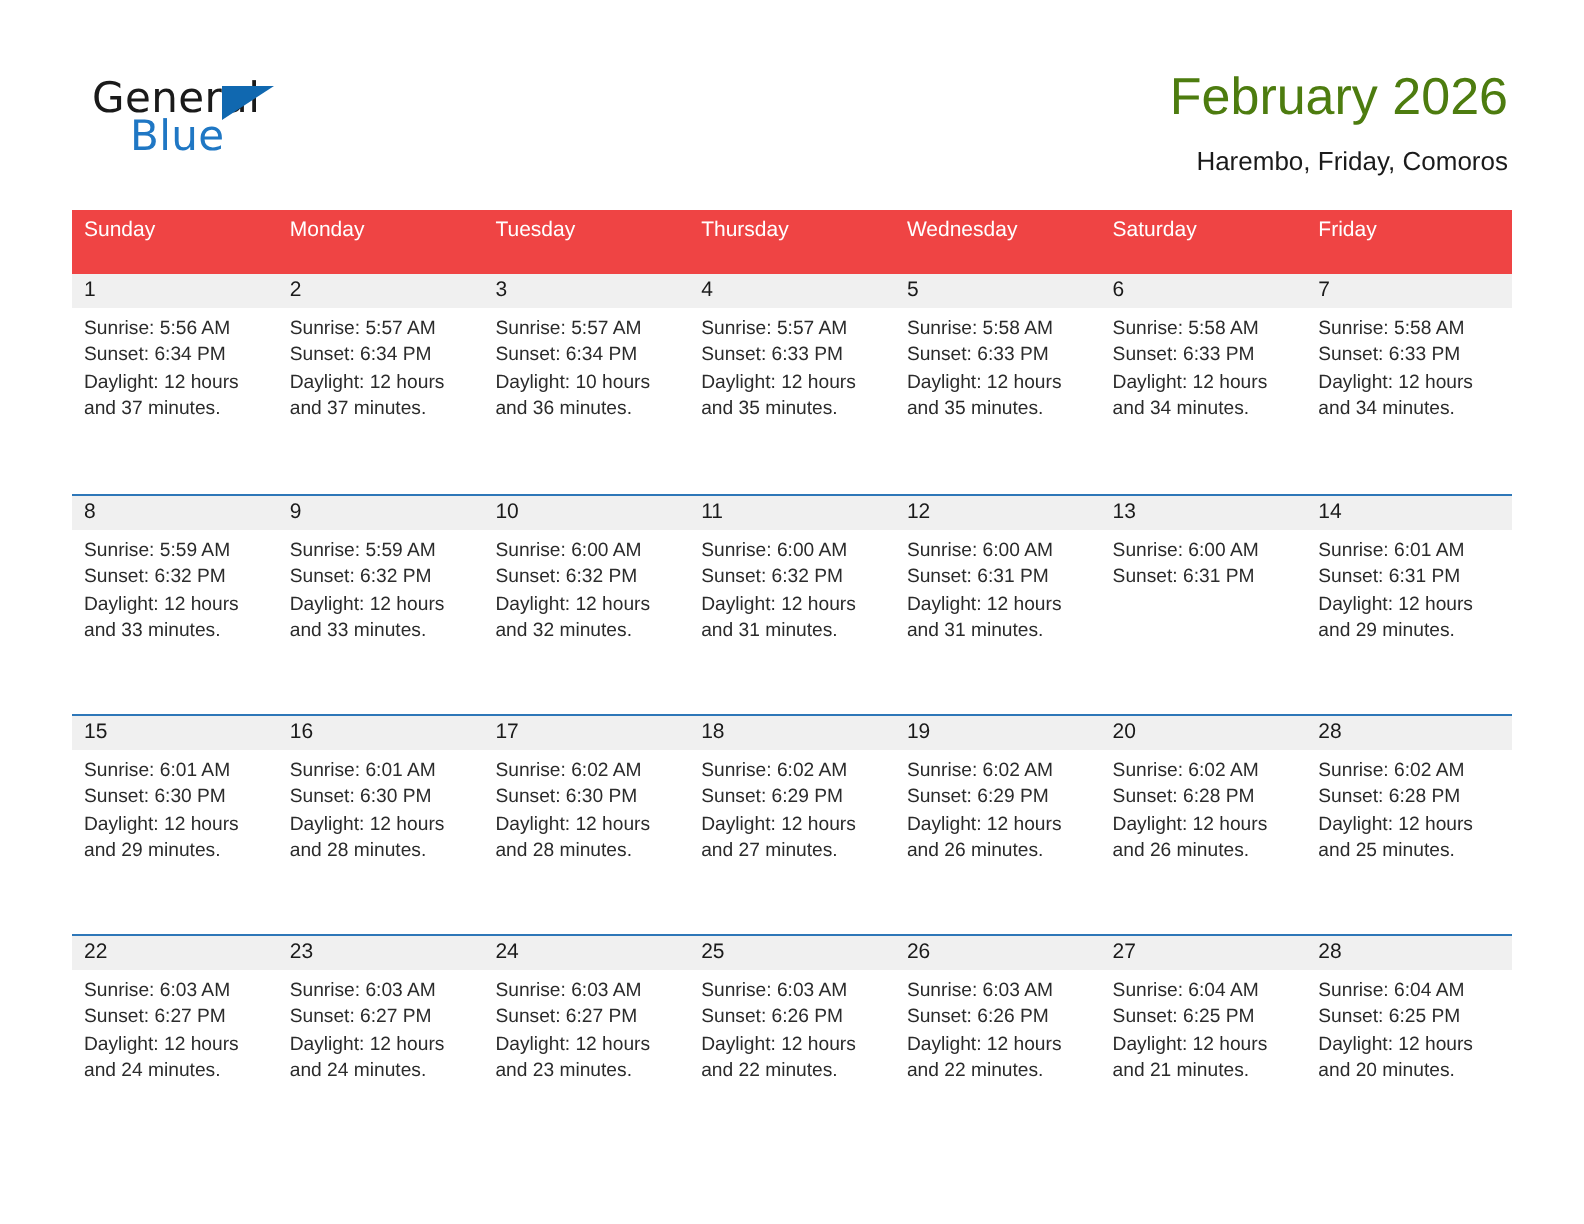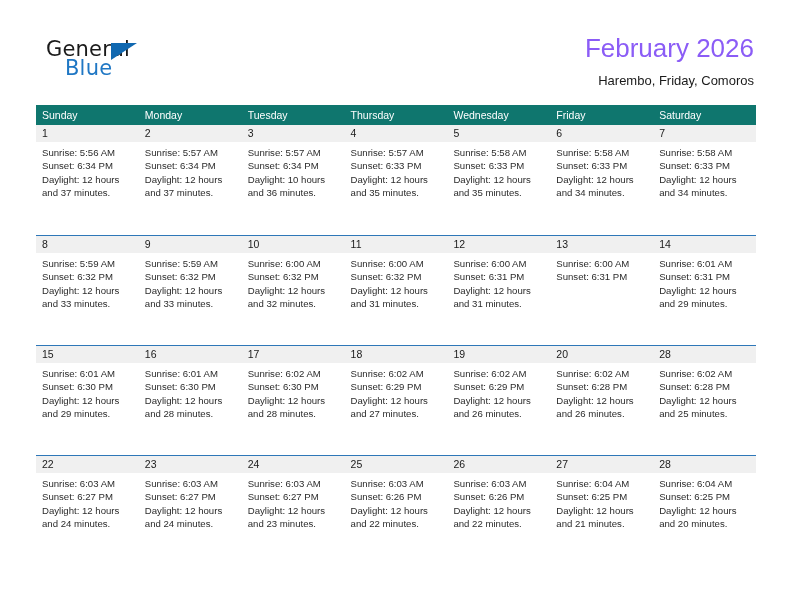--- a/index.html
+++ b/index.html
@@ -66,21 +66,21 @@
 
   .title-block {
     position: absolute;
     right: 38px;
     top: 32px;
     text-align: right;
   }
   .cal-title {
     font-size: 26px;
     font-weight: 400;
-    color: #8b5cf6;
+    color: #4d7c0f;
     line-height: 32px;
     white-space: nowrap;
   }
   .cal-subtitle {
     font-size: 13px;
     font-weight: 400;
     color: #1a1a1a;
     line-height: 18px;
     margin-top: 8px;
     white-space: nowrap;
@@ -88,22 +88,22 @@
 
   
   .calendar {
     position: absolute;
     left: 36px;
     top: 105px;
     width: 720px;
   }
   .weekday-row {
     display: flex;
-    background: #0f766e;
-    height: 20px;
+    background: #ef4444;
+    height: 32px;
   }
   .weekday {
     flex: 1 1 0;
     color: #ffffff;
     font-size: 10.5px;
     line-height: 20px;
     padding-left: 6px;
     box-sizing: border-box;
     overflow: hidden;
     white-space: nowrap;
@@ -167,22 +167,22 @@
 </div>
 
 <div class="calendar">
 
   <div class="weekday-row">
     <div class="weekday">Sunday</div>
     <div class="weekday">Monday</div>
     <div class="weekday">Tuesday</div>
     <div class="weekday">Thursday</div>
     <div class="weekday">Wednesday</div>
+    <div class="weekday">Saturday</div>
     <div class="weekday">Friday</div>
-    <div class="weekday">Saturday</div>
   </div>
 
   <div class="week-row first">
     <div class="day-cell">
       <div class="day-number">1</div>
       <div class="day-info">
         <div>Sunrise: 5:56 AM</div>
         <div>Sunset: 6:34 PM</div>
         <div class="daylight-line">Daylight: 12 hours and 37 minutes.</div>
       </div>

